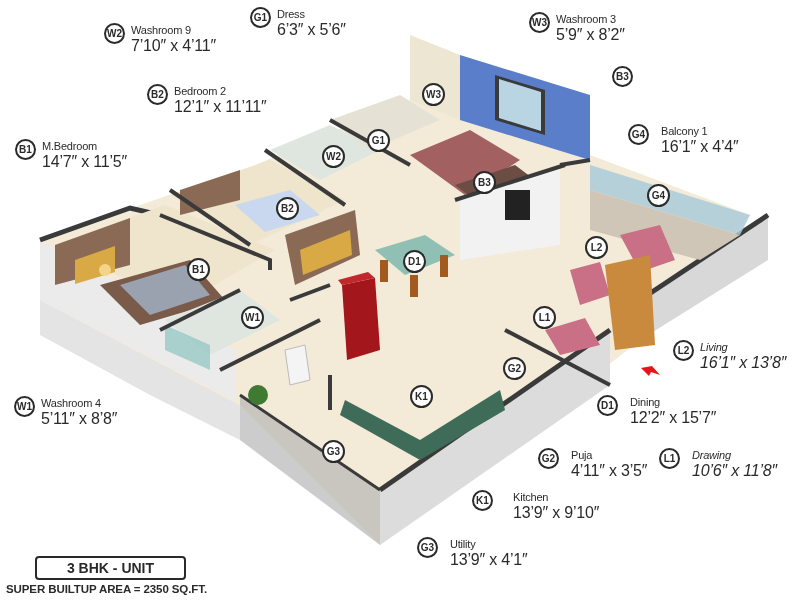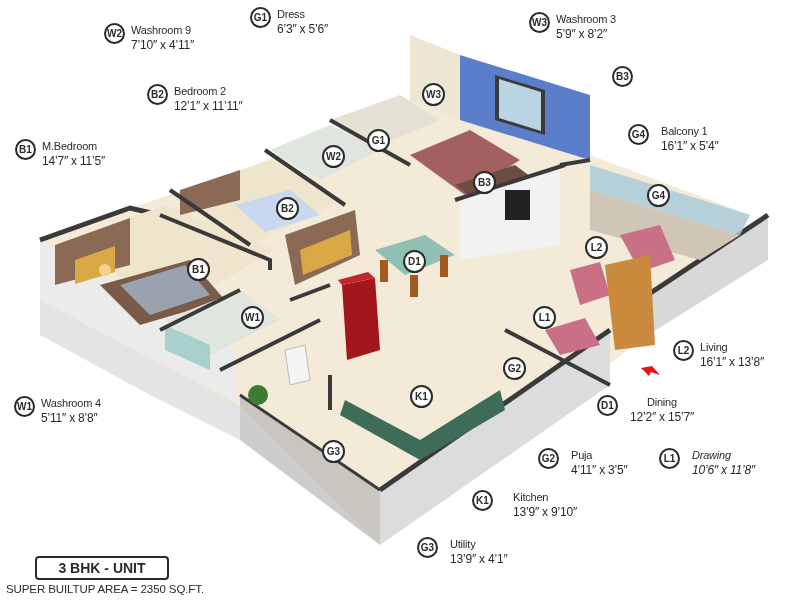--- a/index.html
+++ b/index.html
@@ -6,31 +6,31 @@
   body { width:800px; height:600px; position:relative; overflow:hidden;
          font-family:"Liberation Sans", sans-serif; color:#2a2a2a; }
   .stage { position:absolute; left:0; top:0; width:800px; height:600px; }
   svg.plan { position:absolute; left:0; top:0; }
   .legend { position:absolute; display:flex; align-items:flex-start; }
   .badge { width:21px; height:21px; border:2px solid #2a2a2a; border-radius:50%;
            box-sizing:border-box; display:flex; align-items:center; justify-content:center;
            font-size:10px; font-weight:bold; color:#2a2a2a; background:#fff; flex:0 0 auto; }
   .legend .txt { margin-left:6px; line-height:15px; }
   .legend .name { font-size:11px; color:#2a2a2a; font-family:"Liberation Sans Narrow","Liberation Sans",sans-serif; letter-spacing:-0.2px; }
-  .legend .dim { font-size:12px; color:#2a2a2a; letter-spacing:-0.2px; }
+  .legend .dim { font-size:16px; color:#2a2a2a; letter-spacing:-0.2px; }
   .onplan { position:absolute; width:23px; height:23px; border:2px solid #2a2a2a;
             border-radius:50%; box-sizing:border-box; background:#fff;
             display:flex; align-items:center; justify-content:center;
             font-size:10px; font-weight:bold; color:#2a2a2a; }
-  .unit-box { position:absolute; left:35px; top:556px; width:134px; height:24px;
+  .unit-box { position:absolute; left:35px; top:556px; width:151px; height:24px;
               border:2px solid #2a2a2a; border-radius:4px; box-sizing:border-box;
               display:flex; align-items:center; justify-content:center;
               font-size:14px; font-weight:bold; color:#2a2a2a; }
   .area-text { position:absolute; left:6px; top:583px; font-size:11.5px;
-               font-weight:normal; color:#2a2a2a; letter-spacing:-0.1px; }
+               font-weight:bold; color:#2a2a2a; letter-spacing:-0.1px; }
 </style>
 </head>
 <body>
 
 <div class="stage">
 
   <svg class="plan" width="800" height="600" viewBox="0 0 800 600">
 
     <polygon points="40,240 255,165 410,100 590,155 750,215 640,340 380,545 240,405 40,300" fill="#f3ead8"></polygon>
 
@@ -168,40 +168,40 @@
     <div class="badge">B1</div>
     <div class="txt">
         <div class="name">M.Bedroom</div>
       <div class="dim">14’7″ x 11’5″</div>
       </div>
   </div>
   <div class="legend" style="left:628px;top:124px;">
     <div class="badge">G4</div>
     <div class="txt" style="margin-left:12px;">
         <div class="name">Balcony 1</div>
-      <div class="dim">16’1″ x 5’4″</div>
+      <div class="dim">16’1″ x 4’4″</div>
       </div>
   </div>
   <div class="legend" style="left:673px;top:340px;">
     <div class="badge">L2</div>
-    <div class="txt" style="">
+    <div class="txt" style="font-style:italic;">
         <div class="name">Living</div>
       <div class="dim">16’1″ x 13’8″</div>
       </div>
   </div>
   <div class="legend" style="left:14px;top:396px;">
     <div class="badge">W1</div>
     <div class="txt">
         <div class="name">Washroom 4</div>
       <div class="dim">5’11″ x 8’8″</div>
       </div>
   </div>
   <div class="legend" style="left:597px;top:395px;">
     <div class="badge">D1</div>
-    <div class="txt" style="margin-left:12px;text-align:center;">
+    <div class="txt" style="margin-left:12px;">
         <div class="name">Dining</div>
       <div class="dim">12’2″ x 15’7″</div>
       </div>
   </div>
   <div class="legend" style="left:538px;top:448px;">
     <div class="badge">G2</div>
     <div class="txt" style="margin-left:12px;">
         <div class="name">Puja</div>
       <div class="dim">4’11″ x 3’5″</div>
       </div>

